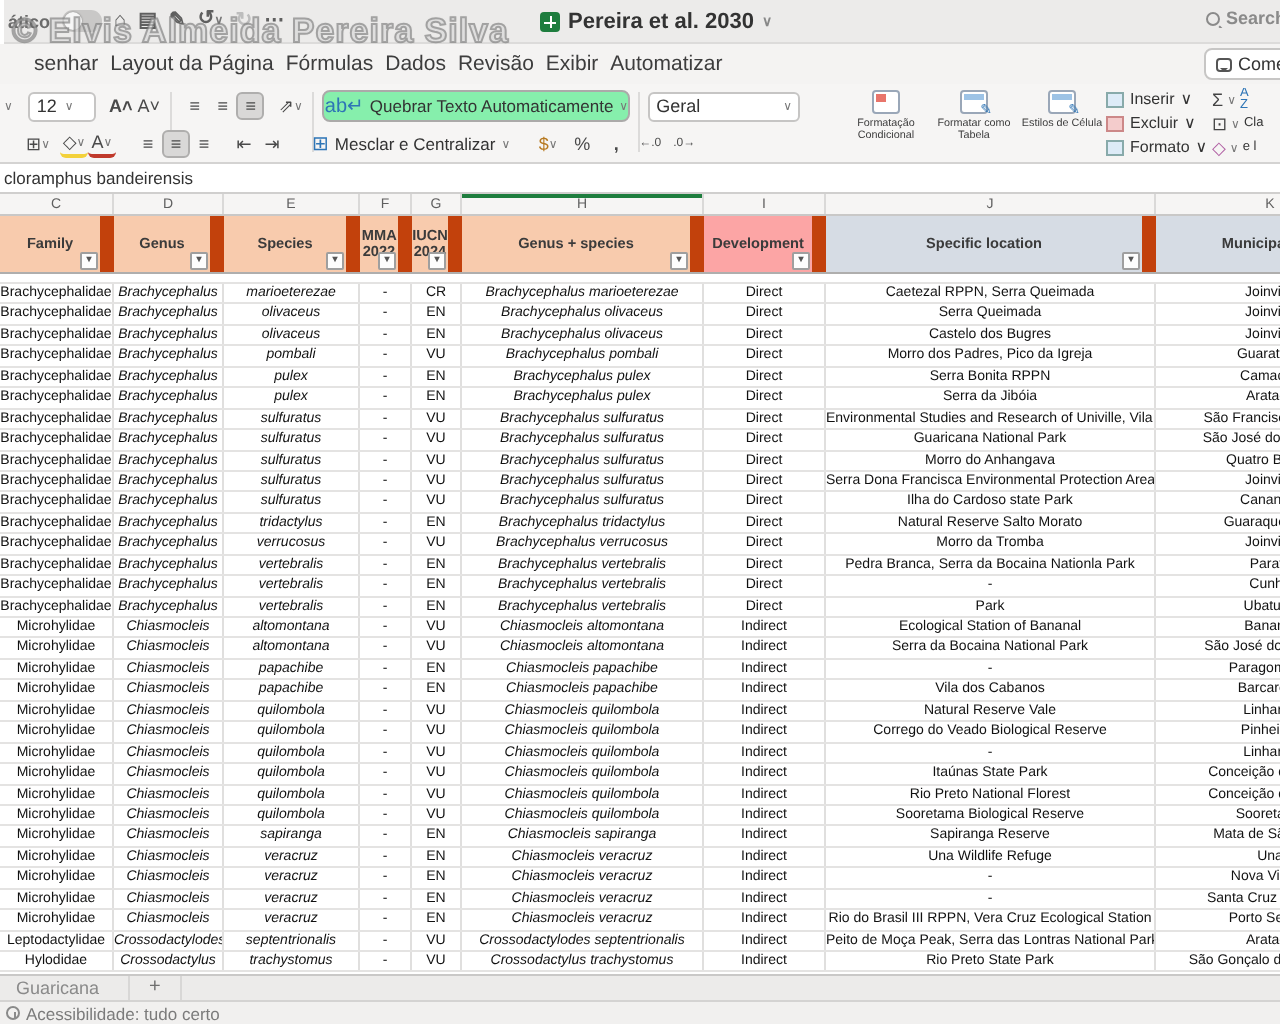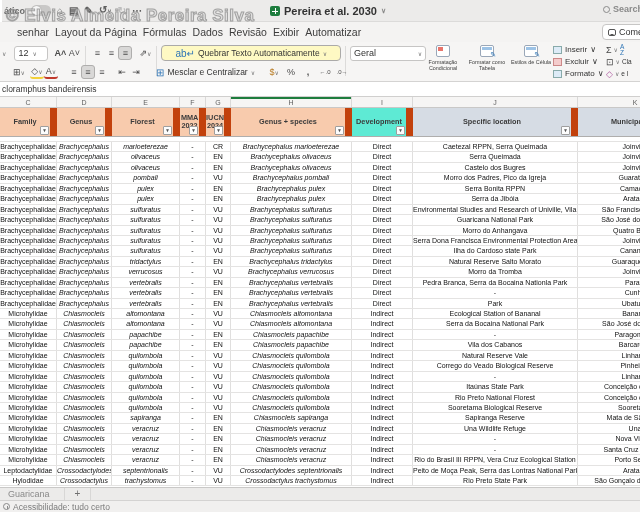--- a/index.html
+++ b/index.html
@@ -34,21 +34,21 @@
 
   
   .ribbon { position:absolute; top:42px; left:0; width:640px; height:40px; background:#F6F5F4; border-bottom:1px solid #D4D3D2; }
   .rrow { position:absolute; left:0; width:522px; height:18px; display:flex; align-items:center; }
   .rrow.a { top:2px; } .rrow.b { top:21px; }
   .rbox { height:15px; border:1px solid #c6c5c4; border-radius:3px; background:#fff; display:flex; align-items:center; font-size:9px; color:#333; padding:0 3px; gap:4px; }
   .chev { font-size:6px; color:#777; }
   .ricon { height:14px; min-width:14px; display:flex; align-items:center; justify-content:center; font-size:9px; color:#4a4a4a; border-radius:3px; padding:0 1px; }
   .ricon.pressed { background:#D9D8D7; border:1px solid #AFaeAD; }
   .vsep { width:1px; height:30px; background:#DCDBDA; margin:0 4px; flex:none; align-self:flex-start; position:relative; top:2px; }
-  .wrapbtn { height:16px; display:flex; align-items:center; gap:3px; background:#fef9c3; border:1px solid #ABAAA9; border-radius:4px; padding:0 13px; font-size:8.5px; color:#333; white-space:nowrap; }
+  .wrapbtn { height:16px; display:flex; align-items:center; gap:3px; background:#86efac; border:1px solid #ABAAA9; border-radius:4px; padding:0 0; font-size:8.5px; color:#333; white-space:nowrap; }
   .mergebtn { height:16px; display:flex; align-items:center; gap:3px; border-radius:4px; padding:0 4px; font-size:8.5px; color:#333; white-space:nowrap; }
   .blueicon { color:#2E75B6; font-size:10px; }
   .tallgroup { position:absolute; left:424px; top:2px; display:flex; gap:6px; }
   .tallbtn { width:38px; height:36px; display:flex; flex-direction:column; align-items:center; justify-content:flex-start; }
   .tb-icon { width:14px; height:12px; margin-top:1px; border:1px solid #9aa7b8; border-radius:2px; position:relative; background:#fff; }
   .tb-icon.cf:before { content:""; position:absolute; inset:1px 6px 5px 1px; background:#E8756B; }
   .tb-icon.ft:before, .tb-icon.cs:before { content:""; position:absolute; left:1px; right:1px; top:1px; height:3px; background:#9DC3E6; }
   .tb-icon .pencil { position:absolute; right:-3px; bottom:-3px; font-size:7px; color:#2E75B6; }
   .tb-label { font-size:5.4px; color:#3d3d3d; text-align:center; line-height:6px; margin-top:2px; width:42px; }
   .iefgroup { position:absolute; left:553px; top:2px; display:flex; flex-direction:column; gap:1px; }
@@ -249,36 +249,36 @@
 <div class="headerrow cols" id="headerrow">
     <div class="hcell" style="background: rgb(248, 203, 173);">
       <span>Family</span>
       <span class="filterbtn">▾</span>
     </div>
     <div class="hcell" style="background: rgb(248, 203, 173);">
       <span>Genus</span>
       <span class="filterbtn">▾</span>
     </div>
     <div class="hcell" style="background: rgb(248, 203, 173);">
-      <span>Florest</span>
+      <span>Species</span>
       <span class="filterbtn">▾</span>
     </div>
     <div class="hcell" style="background: rgb(248, 203, 173);">
       <span>MMA 2022</span>
       <span class="filterbtn">▾</span>
     </div>
     <div class="hcell" style="background: rgb(248, 203, 173);">
       <span>IUCN 2024</span>
       <span class="filterbtn">▾</span>
     </div>
     <div class="hcell" style="background: rgb(248, 203, 173);">
       <span>Genus + species</span>
       <span class="filterbtn">▾</span>
     </div>
-    <div class="hcell" style="background: #5eead4;">
+    <div class="hcell" style="background: #fca5a5;">
       <span>Development</span>
       <span class="filterbtn">▾</span>
     </div>
     <div class="hcell" style="background: rgb(214, 220, 228);">
       <span>Specific location</span>
       <span class="filterbtn">▾</span>
     </div>
     <div class="hcell" style="background: rgb(214, 220, 228);">
       <span>Municipality</span>
     </div>

